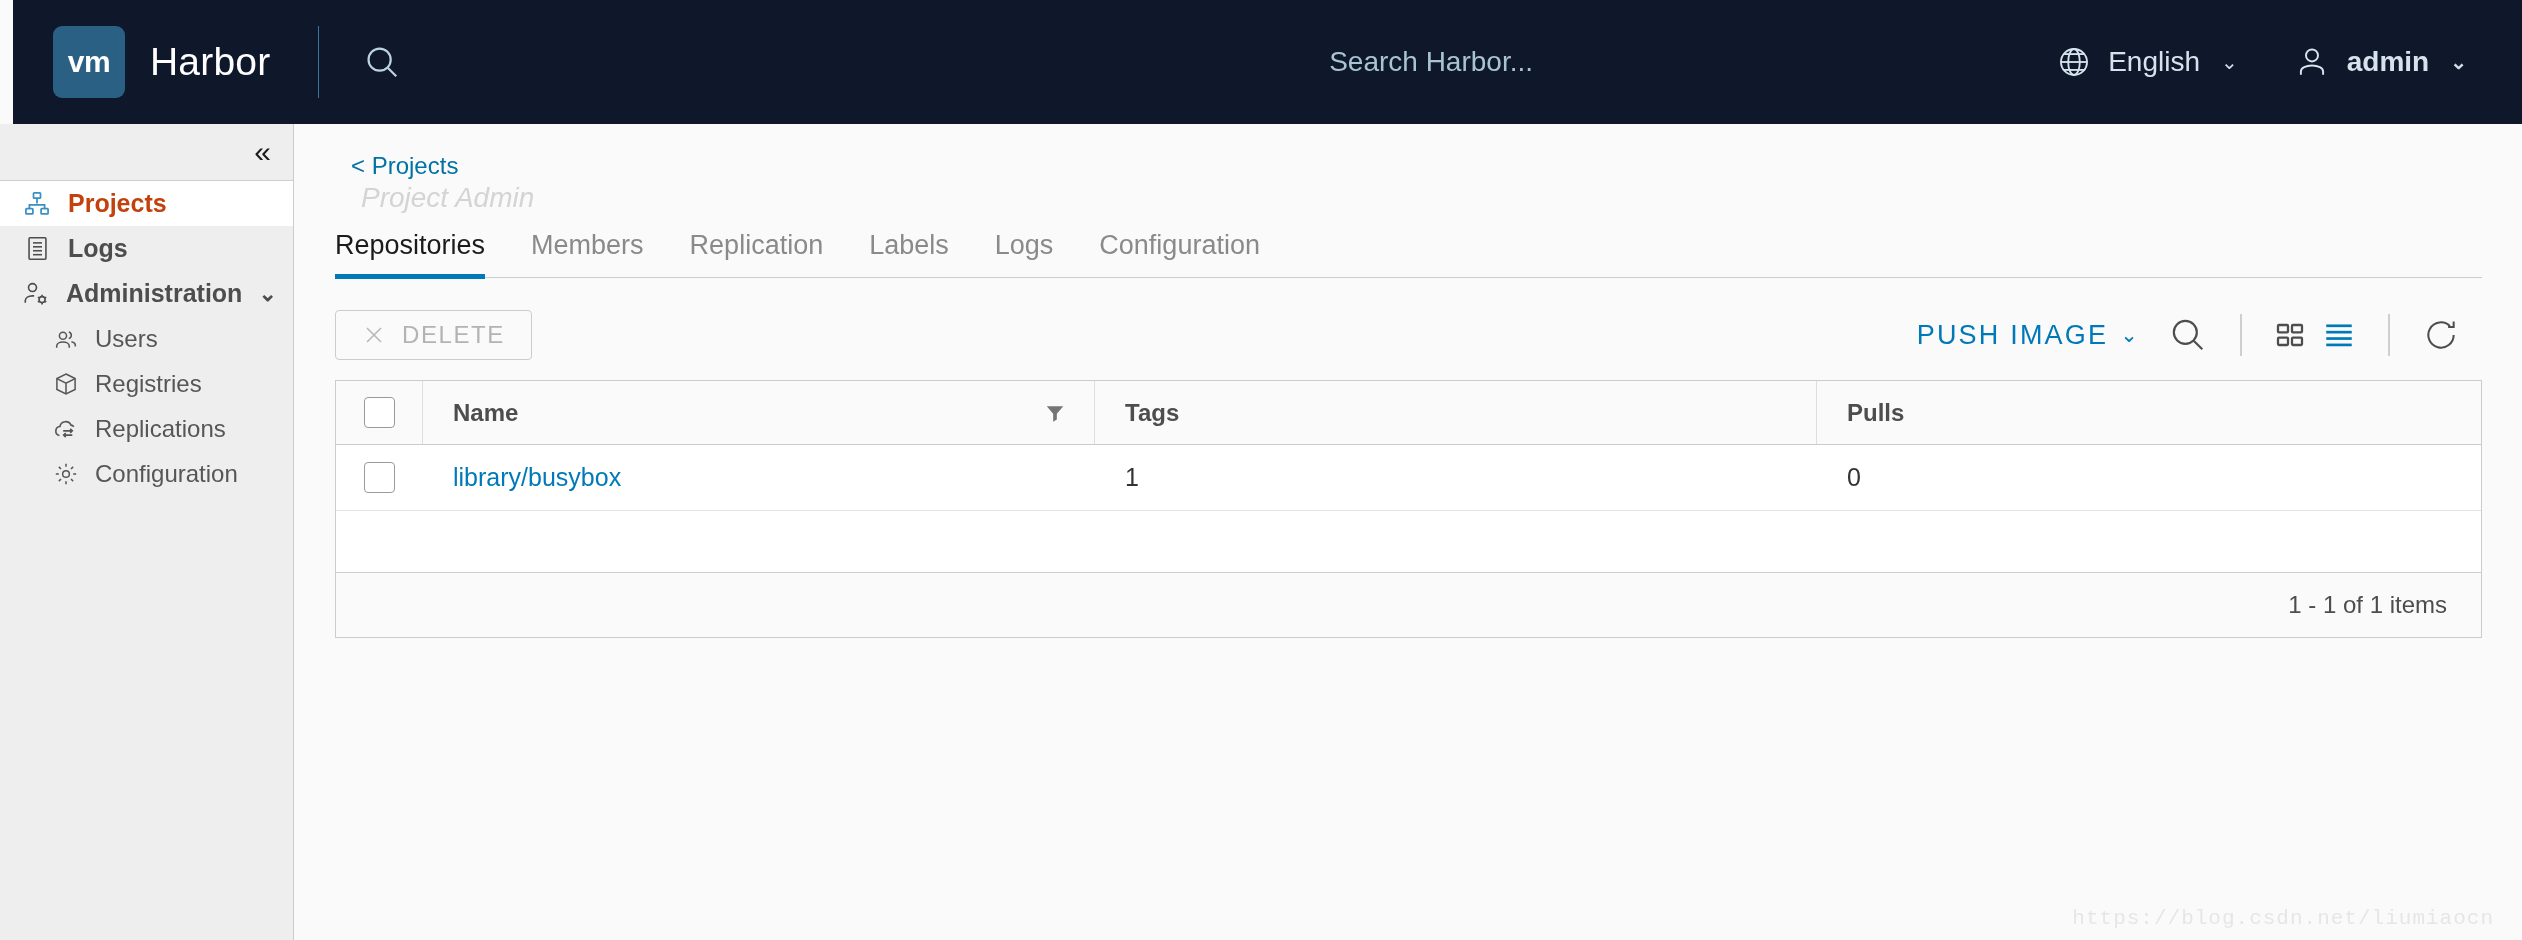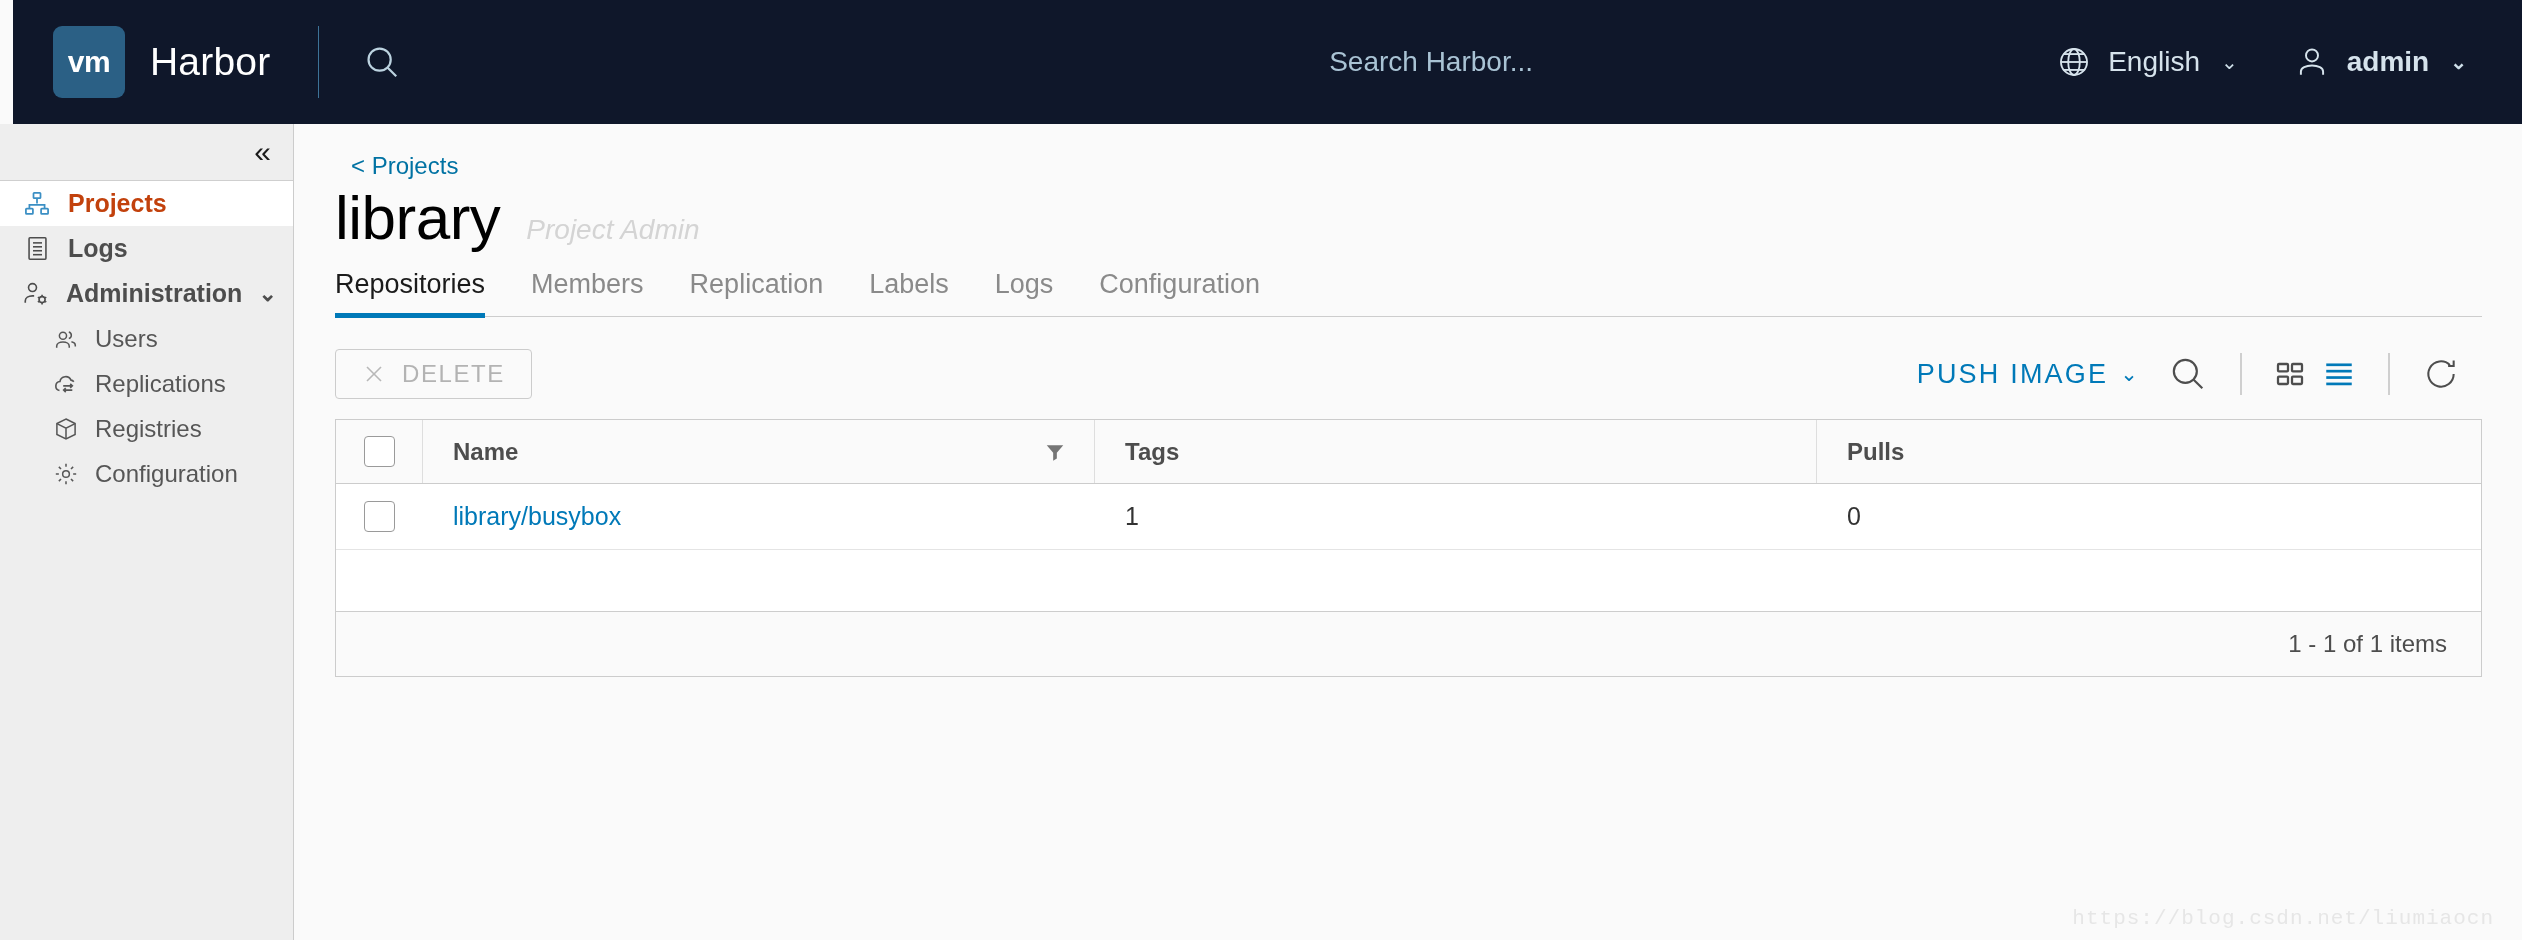--- a/index.html
+++ b/index.html
@@ -288,56 +288,55 @@
           <path d="M3.4 20v-1.4c0-2.3 2.6-3.8 5.8-3.8s5.8 1.5 5.8 3.8V20"></path>
           <path d="M14.6 5.6a3.1 3.1 0 0 1 0 6"></path>
           <path d="M17 14.6c2.1.5 3.6 1.7 3.6 3.3V19"></path>
         </svg>
       </span>
       <span>Users</span>
     </div>
 
     <div class="nav-sub">
       <span class="nav-icon">
+        <svg width="26" height="26" viewBox="0 0 24 24" fill="none" stroke="#565656" stroke-width="1.4">
+          <path d="M12 2.8 20.4 7v10L12 21.2 3.6 17V7z"></path>
+          <path d="M3.6 7 12 11.3 20.4 7M12 11.3v9.9"></path>
+        </svg>
+      </span>
+      <span>Registries</span>
+    </div>
+
+    <div class="nav-sub">
+      <span class="nav-icon">
         <svg width="28" height="28" viewBox="0 0 24 24" fill="none" stroke="#565656" stroke-width="1.4">
           <path d="M6.4 17.6A3.9 3.9 0 0 1 6.8 9.9a5 5 0 0 1 9.5-1.2 3.6 3.6 0 0 1 2.4 1.3"></path>
           <path d="M9.6 13.6h7.6M15.6 11.9l1.8 1.7-1.8 1.7"></path>
           <path d="M17.4 17.2H9.8M11.8 18.9 10 17.2l1.8-1.7"></path>
         </svg>
       </span>
       <span>Replications</span>
     </div>
 
     <div class="nav-sub">
       <span class="nav-icon">
         <svg width="26" height="26" viewBox="0 0 24 24" fill="none" stroke="#565656" stroke-width="1.4">
-          <path d="M12 2.8 20.4 7v10L12 21.2 3.6 17V7z"></path>
-          <path d="M3.6 7 12 11.3 20.4 7M12 11.3v9.9"></path>
-        </svg>
-      </span>
-      <span>Registries</span>
-    </div>
-
-    <div class="nav-sub">
-      <span class="nav-icon">
-        <svg width="26" height="26" viewBox="0 0 24 24" fill="none" stroke="#565656" stroke-width="1.4">
           <circle cx="12" cy="12" r="3.1"></circle>
           <path d="M12 2.6v2.8M12 18.6v2.8M21.4 12h-2.8M5.4 12H2.6M18.6 5.4l-2 2M7.4 16.6l-2 2M18.6 18.6l-2-2M7.4 7.4l-2-2"></path>
         </svg>
       </span>
       <span>Configuration</span>
     </div>
   </div>
 
   <div class="main">
 
     <div class="breadcrumb">&lt; Projects</div>
 
     <div class="title-row">
-      <div class="proj-title">library</div>
       <div class="proj-role">Project Admin</div>
     </div>
 
     <div class="tabs">
       <div class="tab active">Repositories</div>
       <div class="tab">Members</div>
       <div class="tab">Replication</div>
       <div class="tab">Labels</div>
       <div class="tab">Logs</div>
       <div class="tab">Configuration</div>

